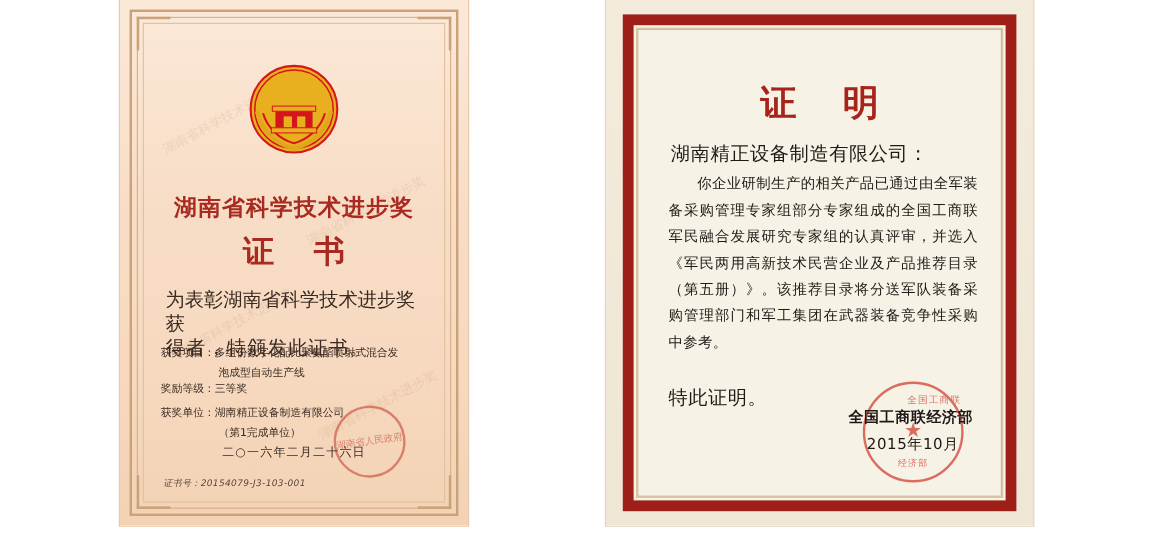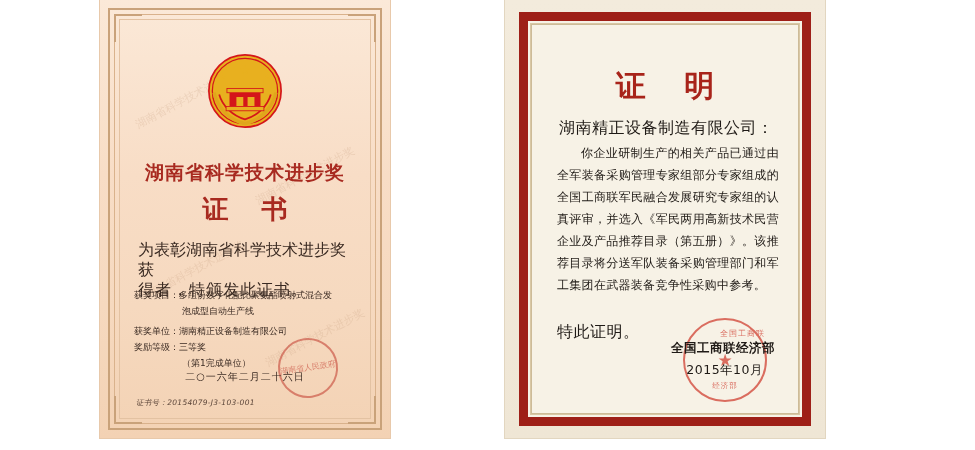--- a/index.html
+++ b/index.html
@@ -155,21 +155,21 @@
     transform: rotate(-28deg);
     pointer-events: none;
     white-space: nowrap;
   }
 
   
   .cert2 {
     position: absolute;
     left: 505px;
     top: 0px;
-    width: 320px;
+    width: 356px;
     height: 438px;
     background: linear-gradient(180deg,#f3ebdc 0%, #efe6d5 100%);
     box-shadow: 0 0 0 1px #e2d6c0;
   }
   .cert2 .frame-red {
     position: absolute;
     left: 14px; top: 12px; right: 14px; bottom: 12px;
     border: 9px solid #9e1f17;
     background: #f7f2e6;
   }
@@ -320,27 +320,27 @@
       <span class="ln">为表彰湖南省科学技术进步奖获</span>
       <span class="ln2">得者，特颁发此证书。</span>
     </div>
 
     <div class="cert1-fields">
       <div class="field-row">
         <span class="field-label">获奖项目：</span>
         <span class="field-value">多组份数字化配比聚氨酯喷射式混合发</span>
       </div>
       <div class="field-sub">泡成型自动生产线</div>
+      <div class="field-row">
+        <span class="field-label">奖励等级：</span>
+        <span class="field-value">三等奖</span>
+      </div>
       <div class="field-row" style="margin-top:6px;">
         <span class="field-label">获奖单位：</span>
         <span class="field-value">湖南精正设备制造有限公司</span>
-      </div>
-      <div class="field-row">
-        <span class="field-label">奖励等级：</span>
-        <span class="field-value">三等奖</span>
       </div>
       <div class="field-sub">（第1完成单位）</div>
     </div>
 
     <div class="seal1">湖南省人民政府</div>
     <div class="cert1-date">二○一六年二月二十六日</div>
     <div class="cert1-serial">证书号：20154079-J3-103-001</div>
   </div>
 
   <div class="cert2">

